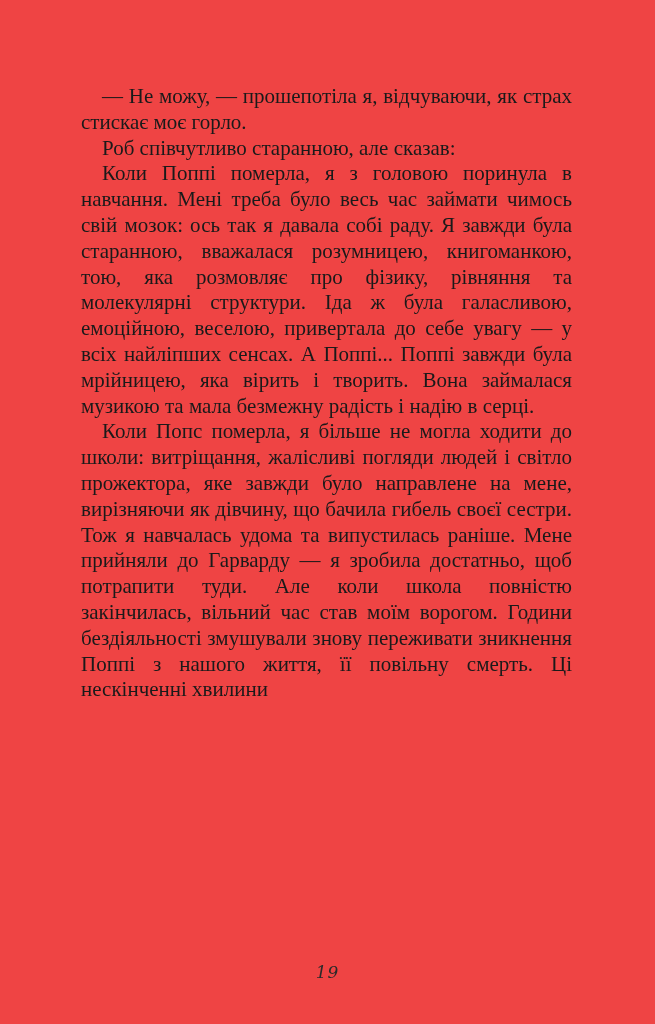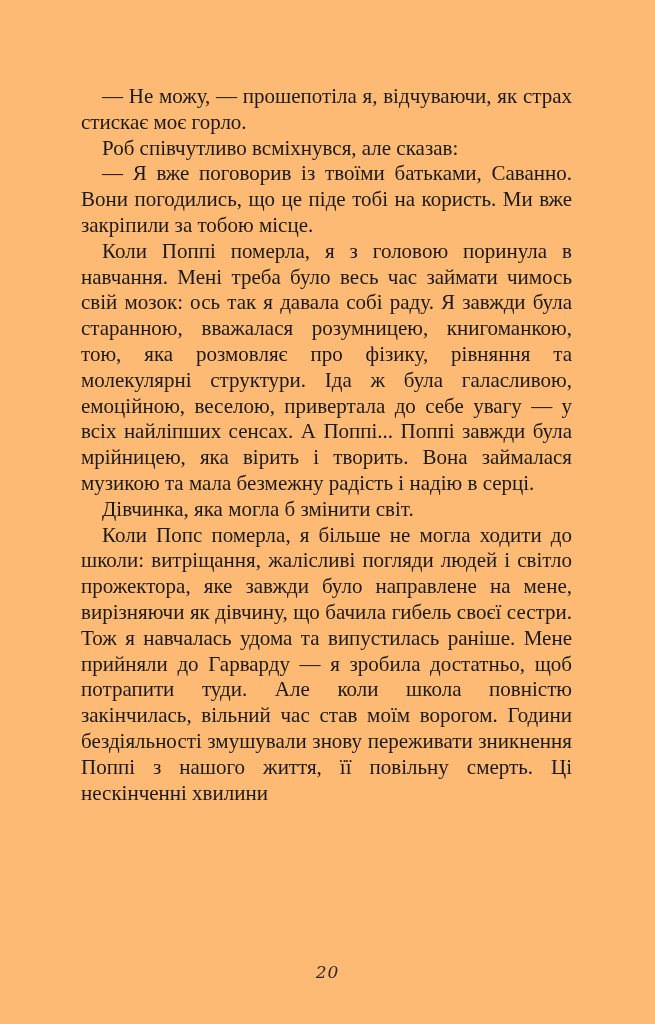--- a/index.html
+++ b/index.html
@@ -4,21 +4,21 @@
 <style>
   html, body {
     margin: 0;
     padding: 0;
     background: #ffffff;
   }
   .book-page {
     position: relative;
     width: 655px;
     height: 1024px;
-    background: #fdba74;
+    background: #ef4444;
     overflow: hidden;
     font-family: "Liberation Serif", "DejaVu Serif", serif;
     color: #1a1a1a;
   }
   .text-block {
     position: absolute;
     left: 81px;
     top: 84px;
     width: 491px;
   }
@@ -47,20 +47,18 @@
     color: #2a2a2a;
     letter-spacing: 1px;
   }
 </style>
 </head>
 <body>
 
 <div class="book-page">
   <div class="text-block">
       <p><span>— Не можу, — прошепотіла я, відчуваючи, як страх стискає моє горло.</span></p>
-      <p><span>Роб співчутливо всміхнувся, але сказав:</span></p>
-      <p><span>— Я вже поговорив із твоїми батьками, Саванно. Вони погодились, що це піде тобі на користь. Ми вже закріпили за тобою місце.</span></p>
+      <p><span>Роб співчутливо старанною, але сказав:</span></p>
       <p><span>Коли Поппі померла, я з головою поринула в навчання. Мені треба було весь час займати чимось свій мозок: ось так я давала собі раду. Я завжди була старанною, вважалася розумницею, книгоманкою, тою, яка розмовляє про фізику, рівняння та молекулярні структури. Іда ж була галасливою, емоційною, веселою, привертала до себе увагу — у всіх найліпших сенсах. А Поппі... Поппі завжди була мрійницею, яка вірить і творить. Вона займалася музикою та мала безмежну радість і надію в серці.</span></p>
-      <p><span>Дівчинка, яка могла б змінити світ.</span></p>
       <p><span>Коли Попс померла, я більше не могла ходити до школи: витріщання, жалісливі погляди людей і світло прожектора, яке завжди було направлене на мене, вирізняючи як дівчину, що бачила гибель своєї сестри. Тож я навчалась удома та випустилась раніше. Мене прийняли до Гарварду — я зробила достатньо, щоб потрапити туди. Але коли школа повністю закінчилась, вільний час став моїм ворогом. Години бездіяльності змушували знову переживати зникнення Поппі з нашого життя, її повільну смерть. Ці нескінченні хвилини</span></p>
     </div>
-  <div class="page-number">20</div>
+  <div class="page-number">19</div>
 </div>
 
 </body></html>

